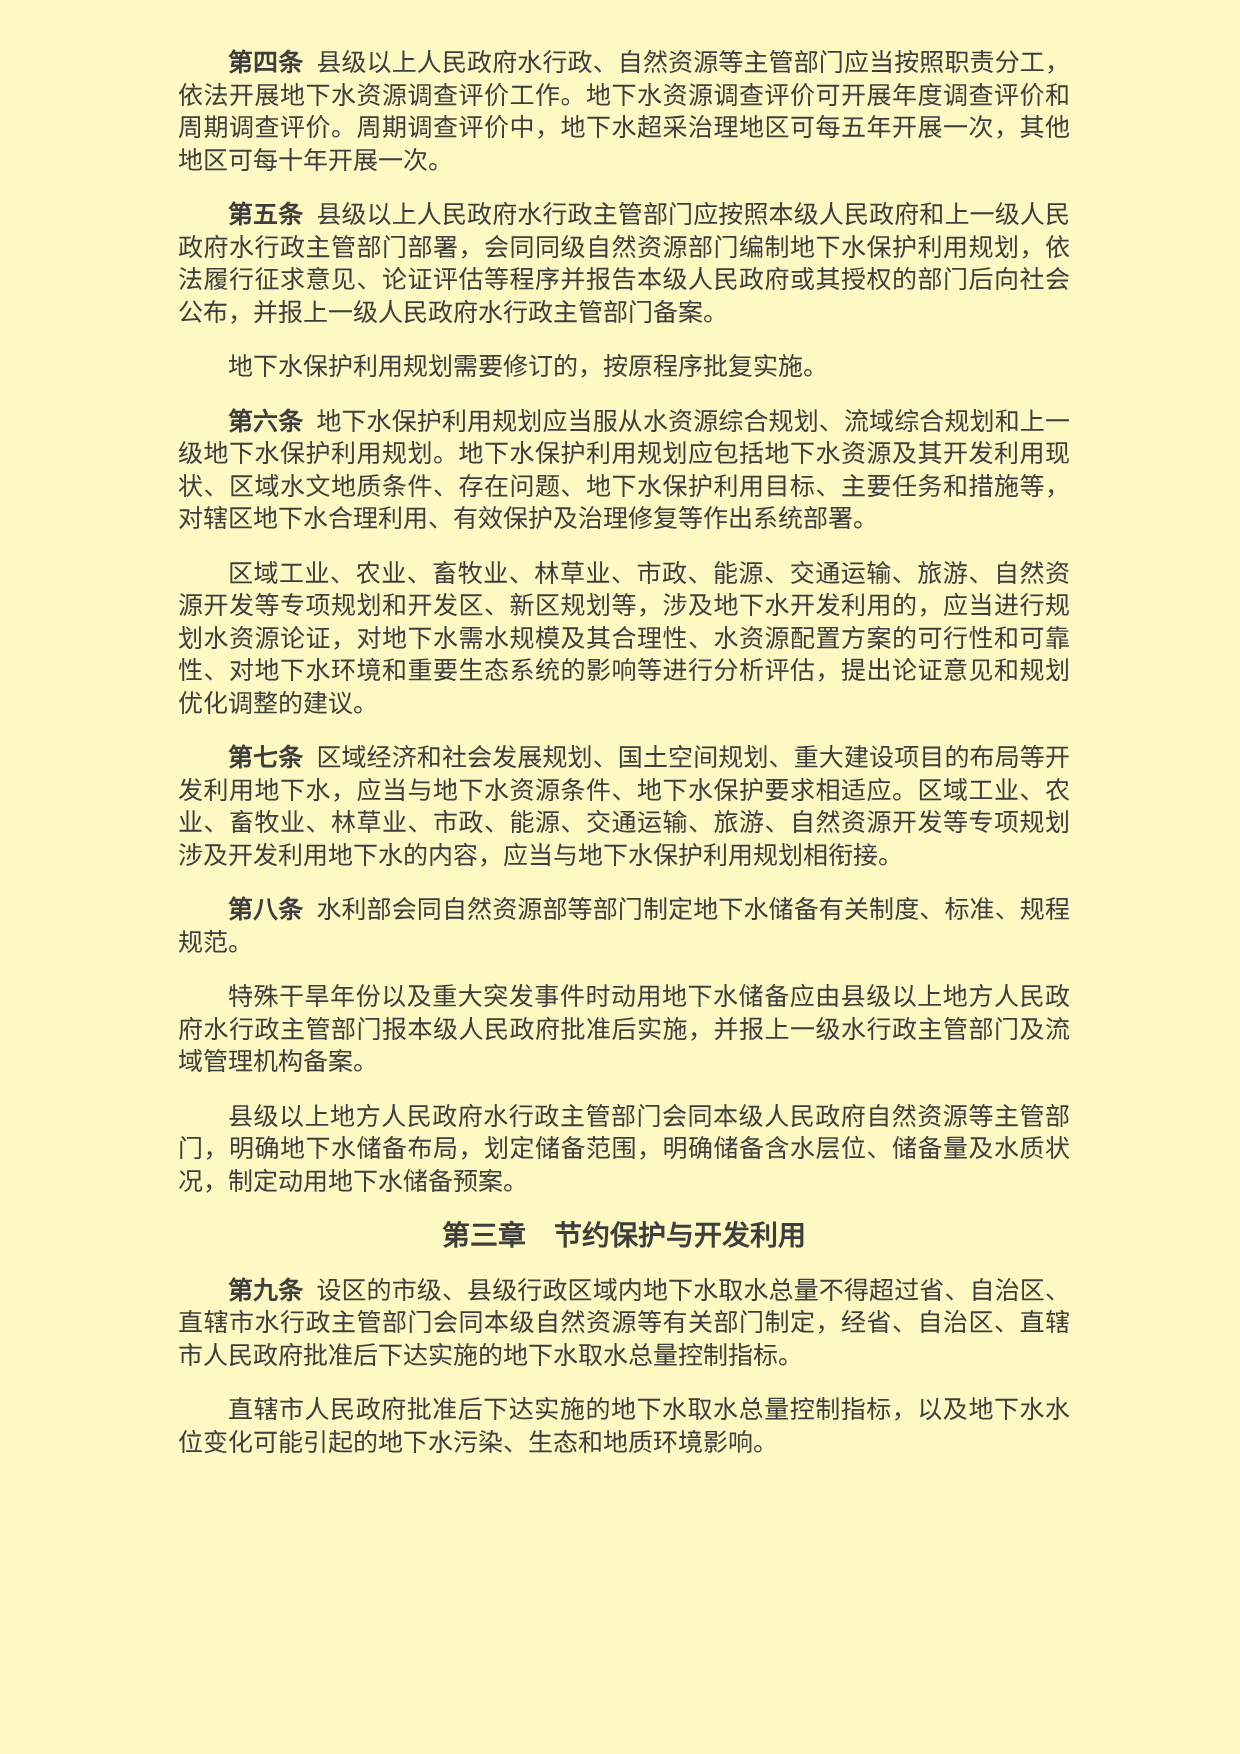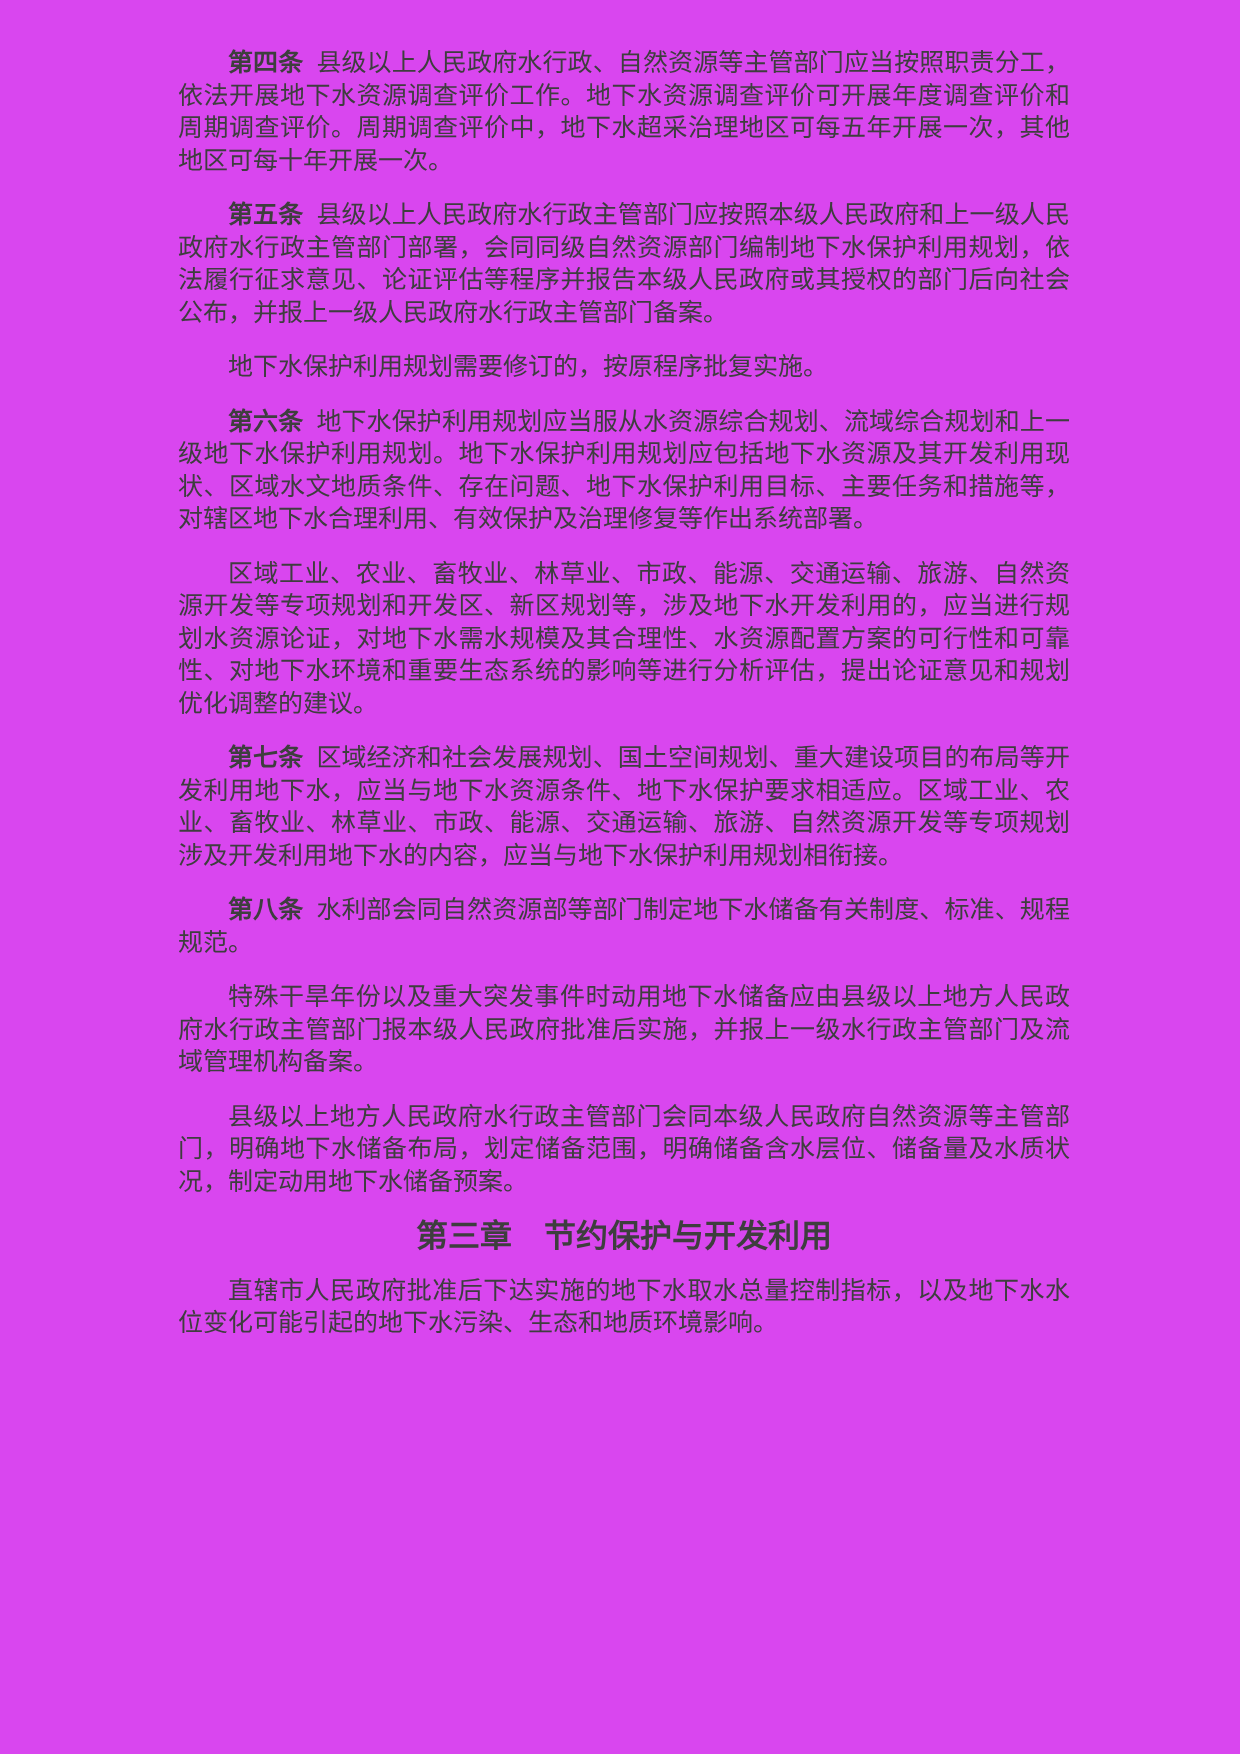--- a/index.html
+++ b/index.html
@@ -6,21 +6,21 @@
     margin: 0;
     padding: 0;
     background: #ffffff;
   }
   .page {
     position: relative;
     box-sizing: border-box;
     width: 1240px;
     height: 1754px;
     overflow: hidden;
-    background: #d946ef;
+    background: #fef9c3;
     padding: 47px 170px 40px 178px;
     font-family: "Liberation Serif", "DejaVu Serif", serif;
     font-size: 25px;
     line-height: 32.5px;
     color: #3e3e3e;
   }
   .para {
     margin: 0 0 22px 0;
     text-align: justify;
     text-indent: 2em;
@@ -28,21 +28,21 @@
   }
   .para-label {
     font-weight: bold;
     margin-right: 13px;
   }
   .chapter-heading {
     margin: 0 0 22px 0;
     text-align: center;
     text-indent: 0;
     font-weight: bold;
-    font-size: 32px;
+    font-size: 28px;
     line-height: 32.5px;
   }
 </style>
 </head>
 <body>
 
 <div class="page">
 
   <p class="para"><span class="para-label">第四条</span><span>县级以上人民政府水行政、自然资源等主管部门应当按照职责分工，依法开展地下水资源调查评价工作。地下水资源调查评价可开展年度调查评价和周期调查评价。周期调查评价中，地下水超采治理地区可每五年开展一次，其他地区可每十年开展一次。</span></p>
 
@@ -59,16 +59,17 @@
   <p class="para"><span class="para-label">第七条</span><span>区域经济和社会发展规划、国土空间规划、重大建设项目的布局等开发利用地下水，应当与地下水资源条件、地下水保护要求相适应。区域工业、农业、畜牧业、林草业、市政、能源、交通运输、旅游、自然资源开发等专项规划涉及开发利用地下水的内容，应当与地下水保护利用规划相衔接。</span></p>
 
   <p class="para"><span class="para-label">第八条</span><span>水利部会同自然资源部等部门制定地下水储备有关制度、标准、规程规范。</span></p>
 
   <p class="para"><span>特殊干旱年份以及重大突发事件时动用地下水储备应由县级以上地方人民政府水行政主管部门报本级人民政府批准后实施，并报上一级水行政主管部门及流域管理机构备案。</span></p>
 
   <p class="para"><span>县级以上地方人民政府水行政主管部门会同本级人民政府自然资源等主管部门，明确地下水储备布局，划定储备范围，明确储备含水层位、储备量及水质状况，制定动用地下水储备预案。</span></p>
 
   <h2 class="chapter-heading">第三章　节约保护与开发利用</h2>
 
+  <p class="para"><span class="para-label">第九条</span><span>设区的市级、县级行政区域内地下水取水总量不得超过省、自治区、直辖市水行政主管部门会同本级自然资源等有关部门制定，经省、自治区、直辖市人民政府批准后下达实施的地下水取水总量控制指标。</span></p>
 
   <p class="para"><span>直辖市人民政府批准后下达实施的地下水取水总量控制指标，以及地下水水位变化可能引起的地下水污染、生态和地质环境影响。</span></p>
 
 </div>
 
 </body></html>

